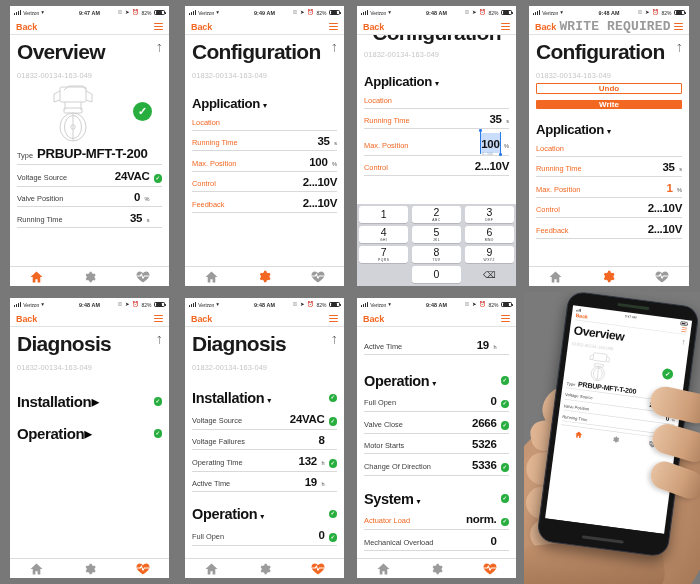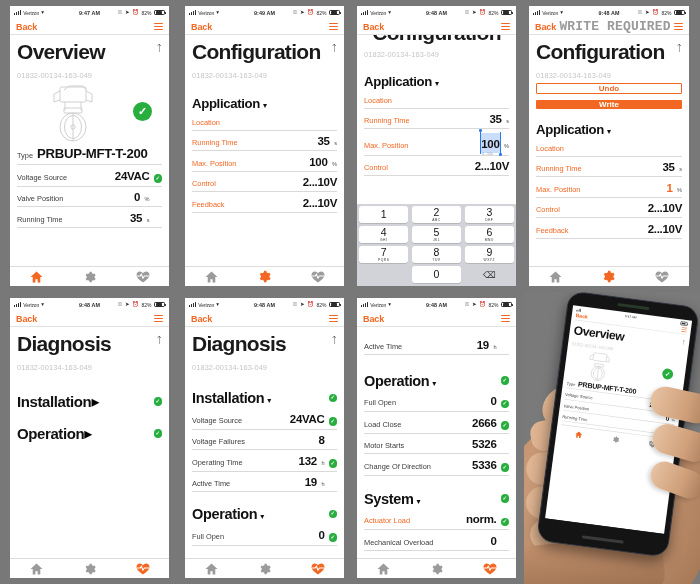--- a/index.html
+++ b/index.html
@@ -891,21 +891,21 @@
 
         <div class="row">
           <span class="lbl">Full Open</span>
           <span class="spacer"></span>
           <span class="val">0</span>
           <span class="chk">
               <span class="badge sm">✓</span>
             </span>
         </div>
         <div class="row">
-          <span class="lbl">Load Close</span>
+          <span class="lbl">Valve Close</span>
           <span class="spacer"></span>
           <span class="val">2666</span>
           <span class="chk">
               <span class="badge sm">✓</span>
             </span>
         </div>
         <div class="row">
           <span class="lbl">Motor Starts</span>
           <span class="spacer"></span>
           <span class="val">5326</span>

